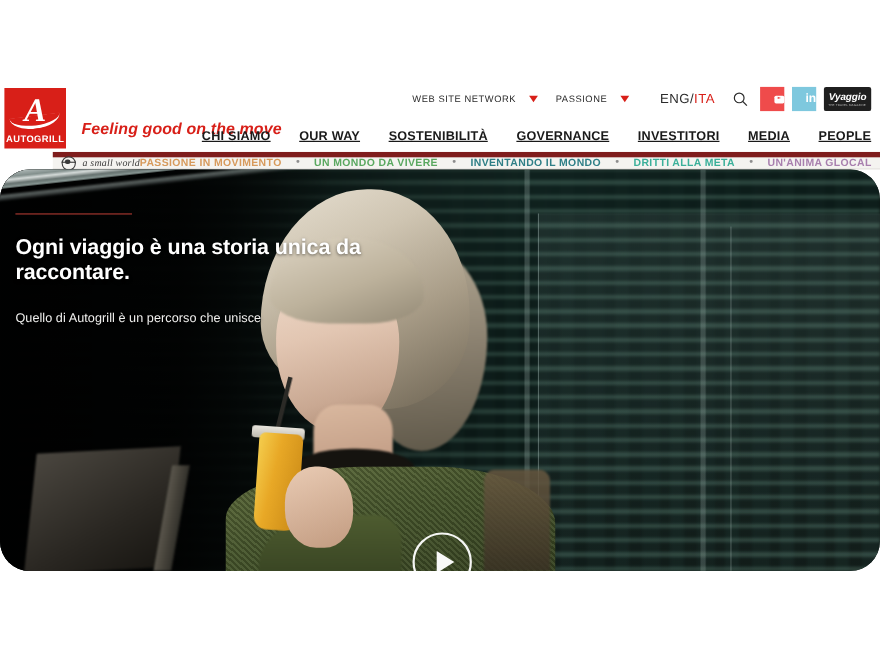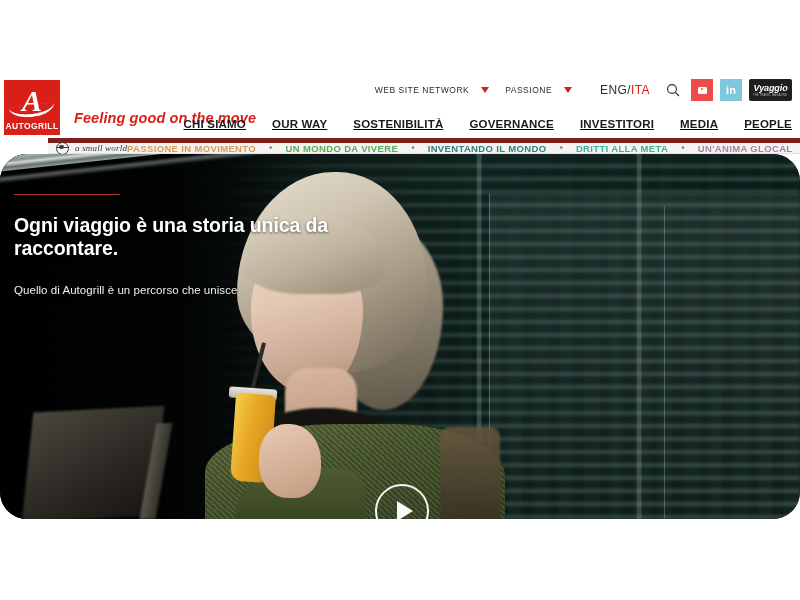--- a/index.html
+++ b/index.html
@@ -141,21 +141,21 @@
     display: flex;
     align-items: center;
     justify-content: center;
     cursor: pointer;
   }
   .social-btn {
     width: 22px; height: 22px;
     margin-left: 7px;
     display: flex;
     align-items: center;
-    justify-content: center;
+    justify-content: flex-end;
     cursor: pointer;
   }
   .yt { background: #ef4b4b; }
   .li { background: #7ec8de; }
   .yt-glyph {
     width: 9px; height: 7px;
     background: #ffffff;
     border-radius: 1.5px;
     position: relative;
   }

